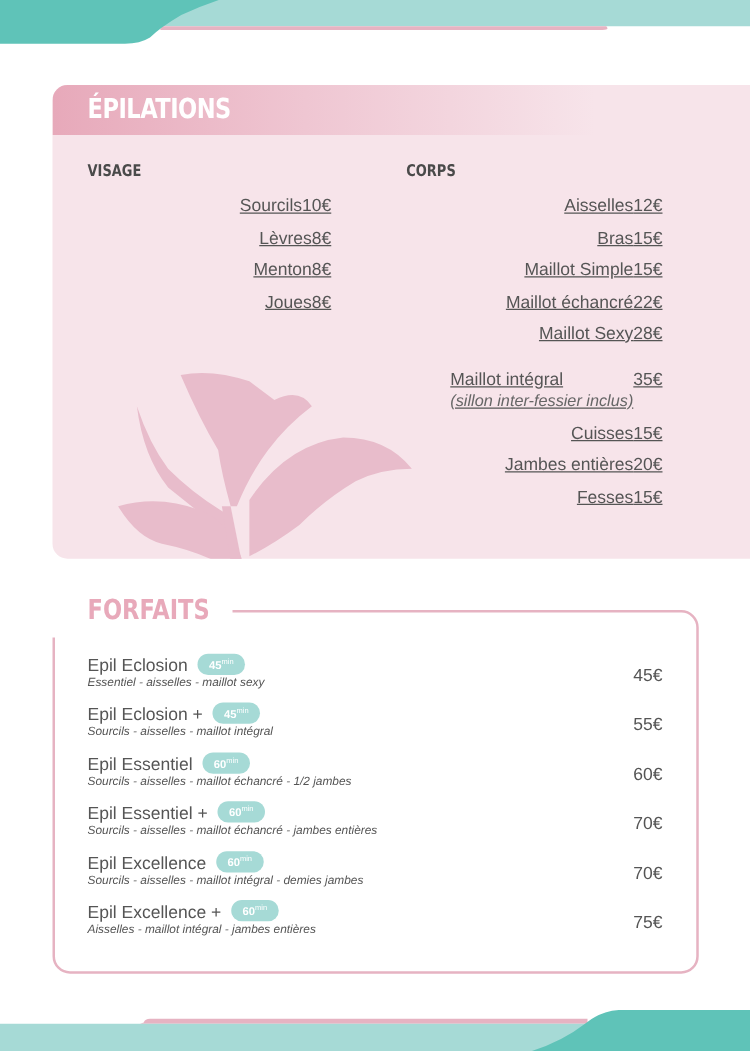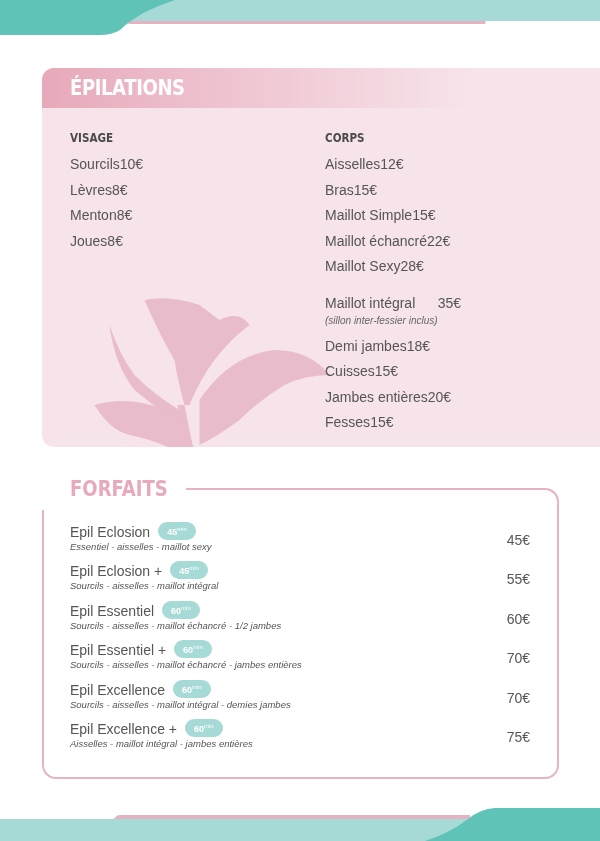--- a/index.html
+++ b/index.html
@@ -10,24 +10,24 @@
 
   .epil-card { position:absolute; left:42px; top:68px; width:578px; height:379px; background:#f7e4ea; border-radius:12px; overflow:hidden; }
   .epil-header { position:absolute; left:0; top:0; width:100%; height:40px; background:linear-gradient(90deg,#e7a9ba 0%, #efc6d2 35%, #f7e4ea 75%); }
   .epil-title { position:absolute; left:28px; top:7px; font-family:"DejaVu Sans", sans-serif; font-weight:bold; font-size:22px; color:#ffffff; letter-spacing:-0.5px; transform:scaleX(0.82); transform-origin:left; }
   .flower { position:absolute; left:40px; top:212px; width:265px; height:175px; }
 
   .col { position:absolute; }
   .col-visage { left:28px; top:62px; width:195px; }
   .col-corps { left:283px; top:62px; width:205px; }
   .col-head { font-family:"DejaVu Sans", sans-serif; font-weight:bold; font-size:13px; color:#4a4a4a; transform:scaleX(0.8); transform-origin:left; margin-bottom:7px; height:18px; }
-  .row { display:flex; justify-content:flex-start; font-size:14px; color:#555; height:25.5px; line-height:18px; }
+  .row { display:flex; justify-content:flex-end; font-size:14px; color:#555; height:25.5px; line-height:18px;text-decoration:underline; }
   .row.tall { height:43px;margin-top:11px; }
   .row .name { display:flex; flex-direction:column; }
-  .row .note { font-size:10px; font-style:italic; color:#666; line-height:14px; margin-top:2px; }
+  .row .note { font-size:13px; font-style:italic; color:#666; line-height:14px; margin-top:2px; }
 
   .forf-box { position:absolute; left:42px; top:488px; width:513px; height:287px; border:2px solid #e6b3c2; border-radius:14px; border-top-left-radius:0; border-left-width:2px; }
   .forf-mask { position:absolute; left:38px; top:480px; width:148px; height:30px; background:#fff; }
   .forf-title { position:absolute; left:70px; top:476px; font-family:"DejaVu Sans", sans-serif; font-weight:bold; font-size:22px; color:#e8a9ba; transform:scaleX(0.82); transform-origin:left; }
 
   .pkg { position:absolute; left:70px; width:460px; }
   .pkg-line { display:flex; align-items:flex-end; font-size:14px; color:#555; height:18px; }
   .pkg-price { position:absolute; right:0; top:0; font-size:14px; color:#555;margin-top:10px; }
   .badge { display:inline-block; margin-left:8px; background:#a6dad6; color:#fff; border-radius:9px; font-size:9px; font-weight:bold; padding:1px 9px; line-height:13px; }
   .badge sup { font-size:6px; font-weight:normal; }
@@ -100,24 +100,20 @@
         <span>28€</span>
       </div>
     <div class="row tall">
       <span class="name">
         <span>Maillot intégral</span>
         <span class="note">(sillon inter-fessier inclus)</span>
       </span>
       <span>35€</span>
     </div>
     <div class="row">
-        <span>Demi jambes</span>
-        <span>18€</span>
-      </div>
-    <div class="row">
         <span>Cuisses</span>
         <span>15€</span>
       </div>
     <div class="row">
         <span>Jambes entières</span>
         <span>20€</span>
       </div>
     <div class="row">
         <span>Fesses</span>
         <span>15€</span>

